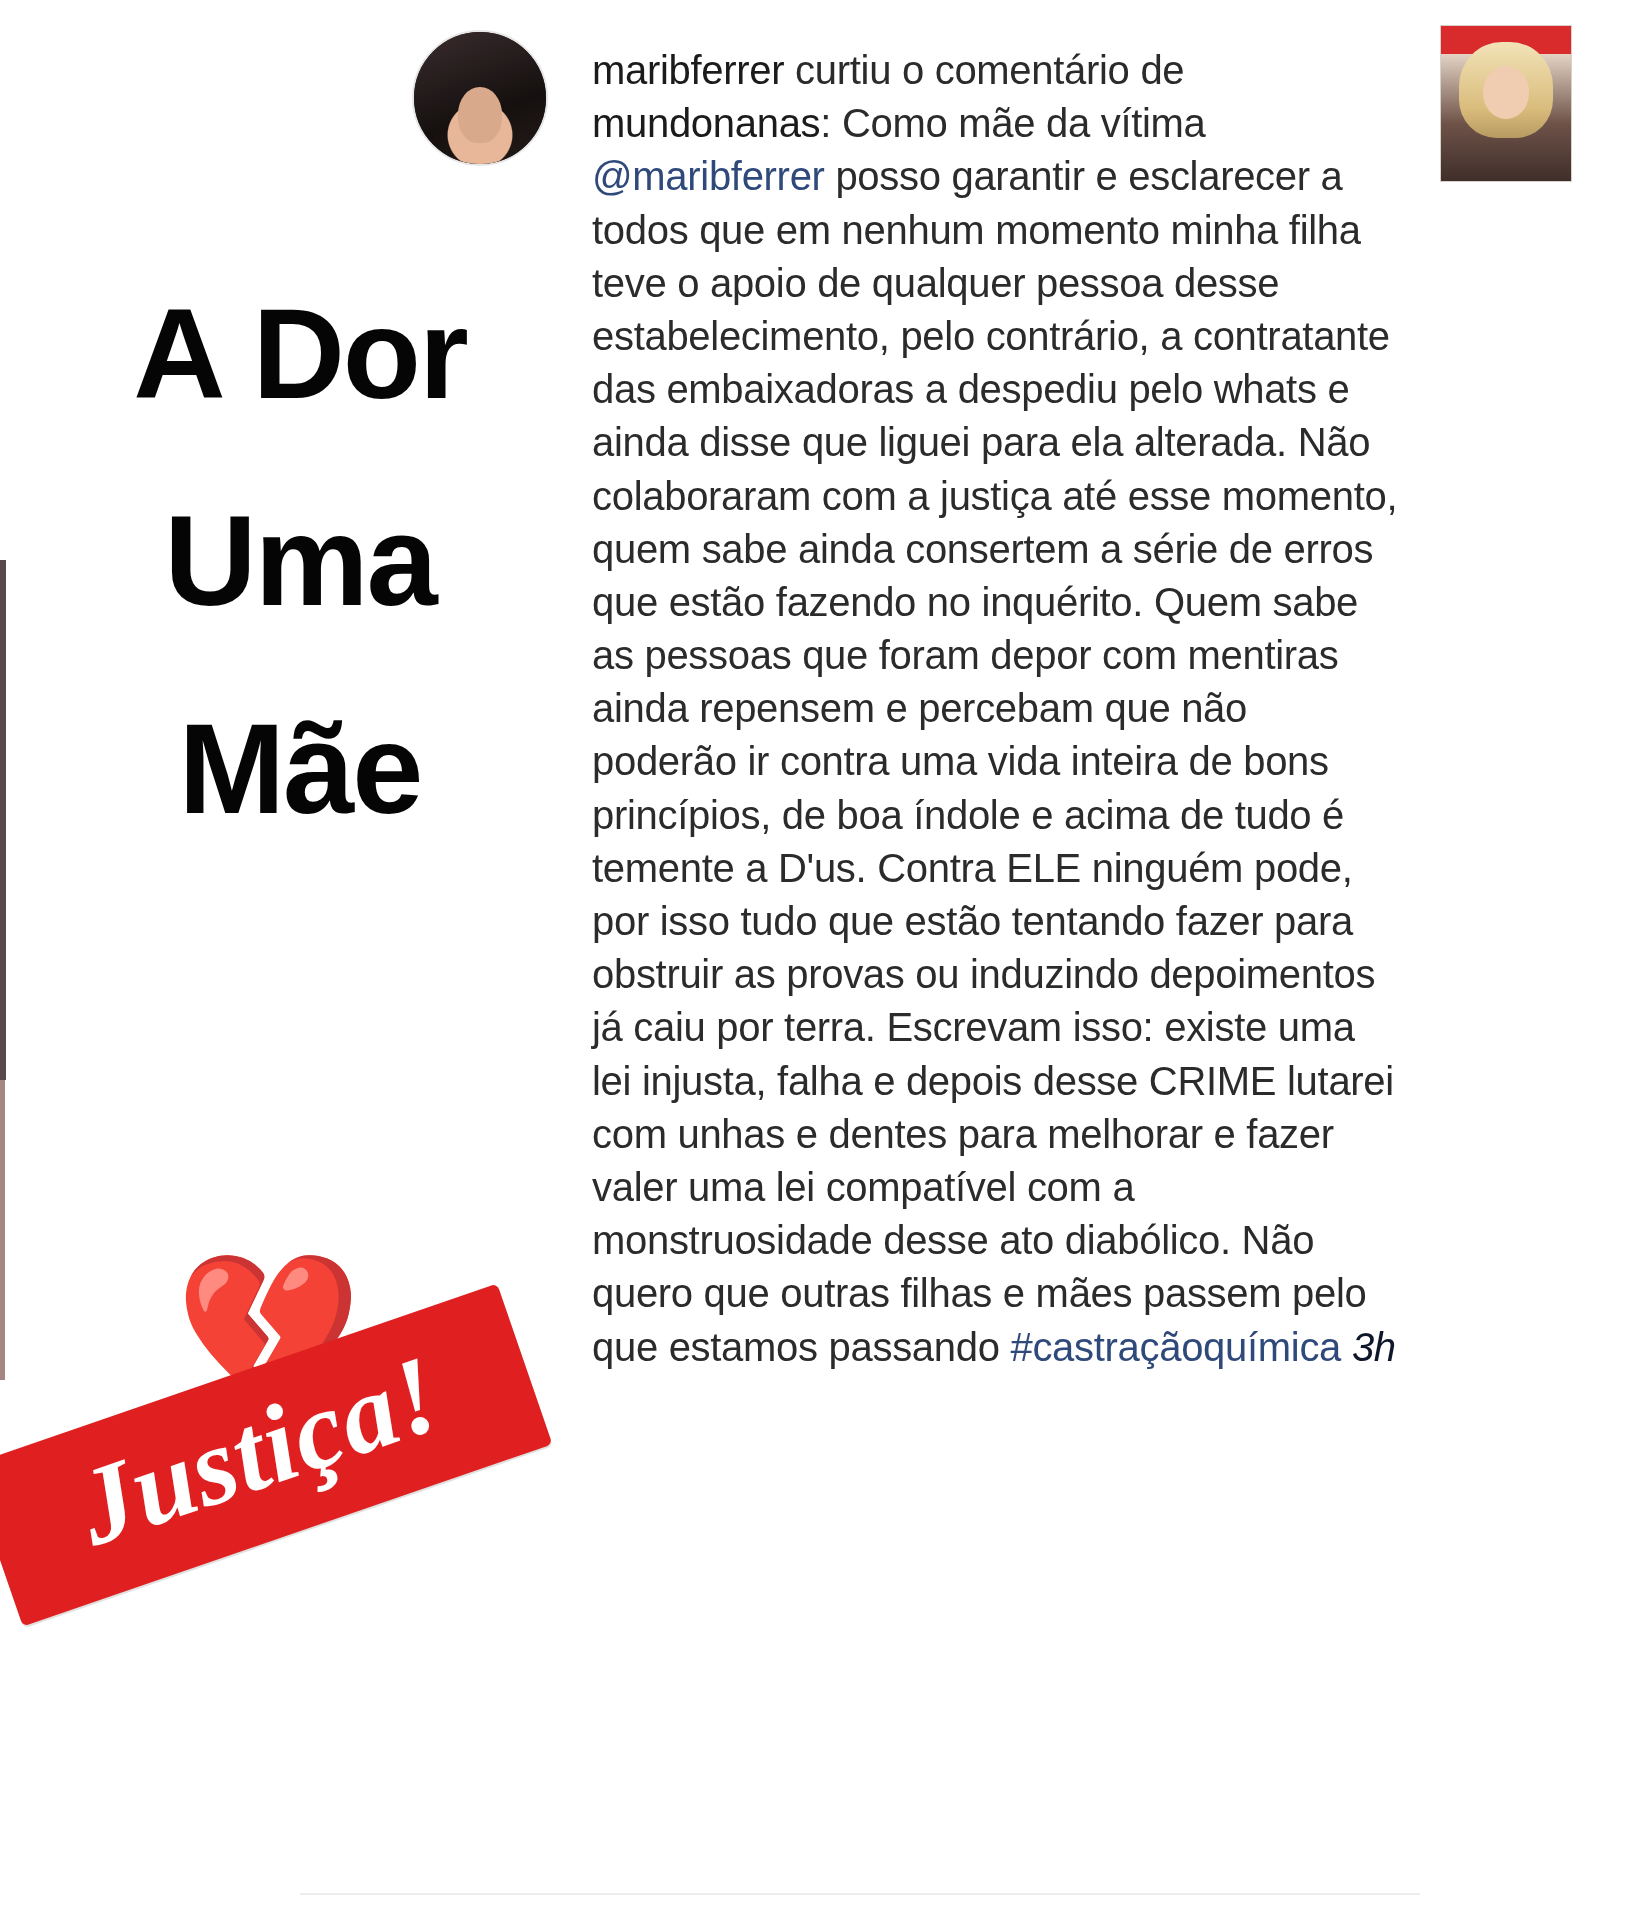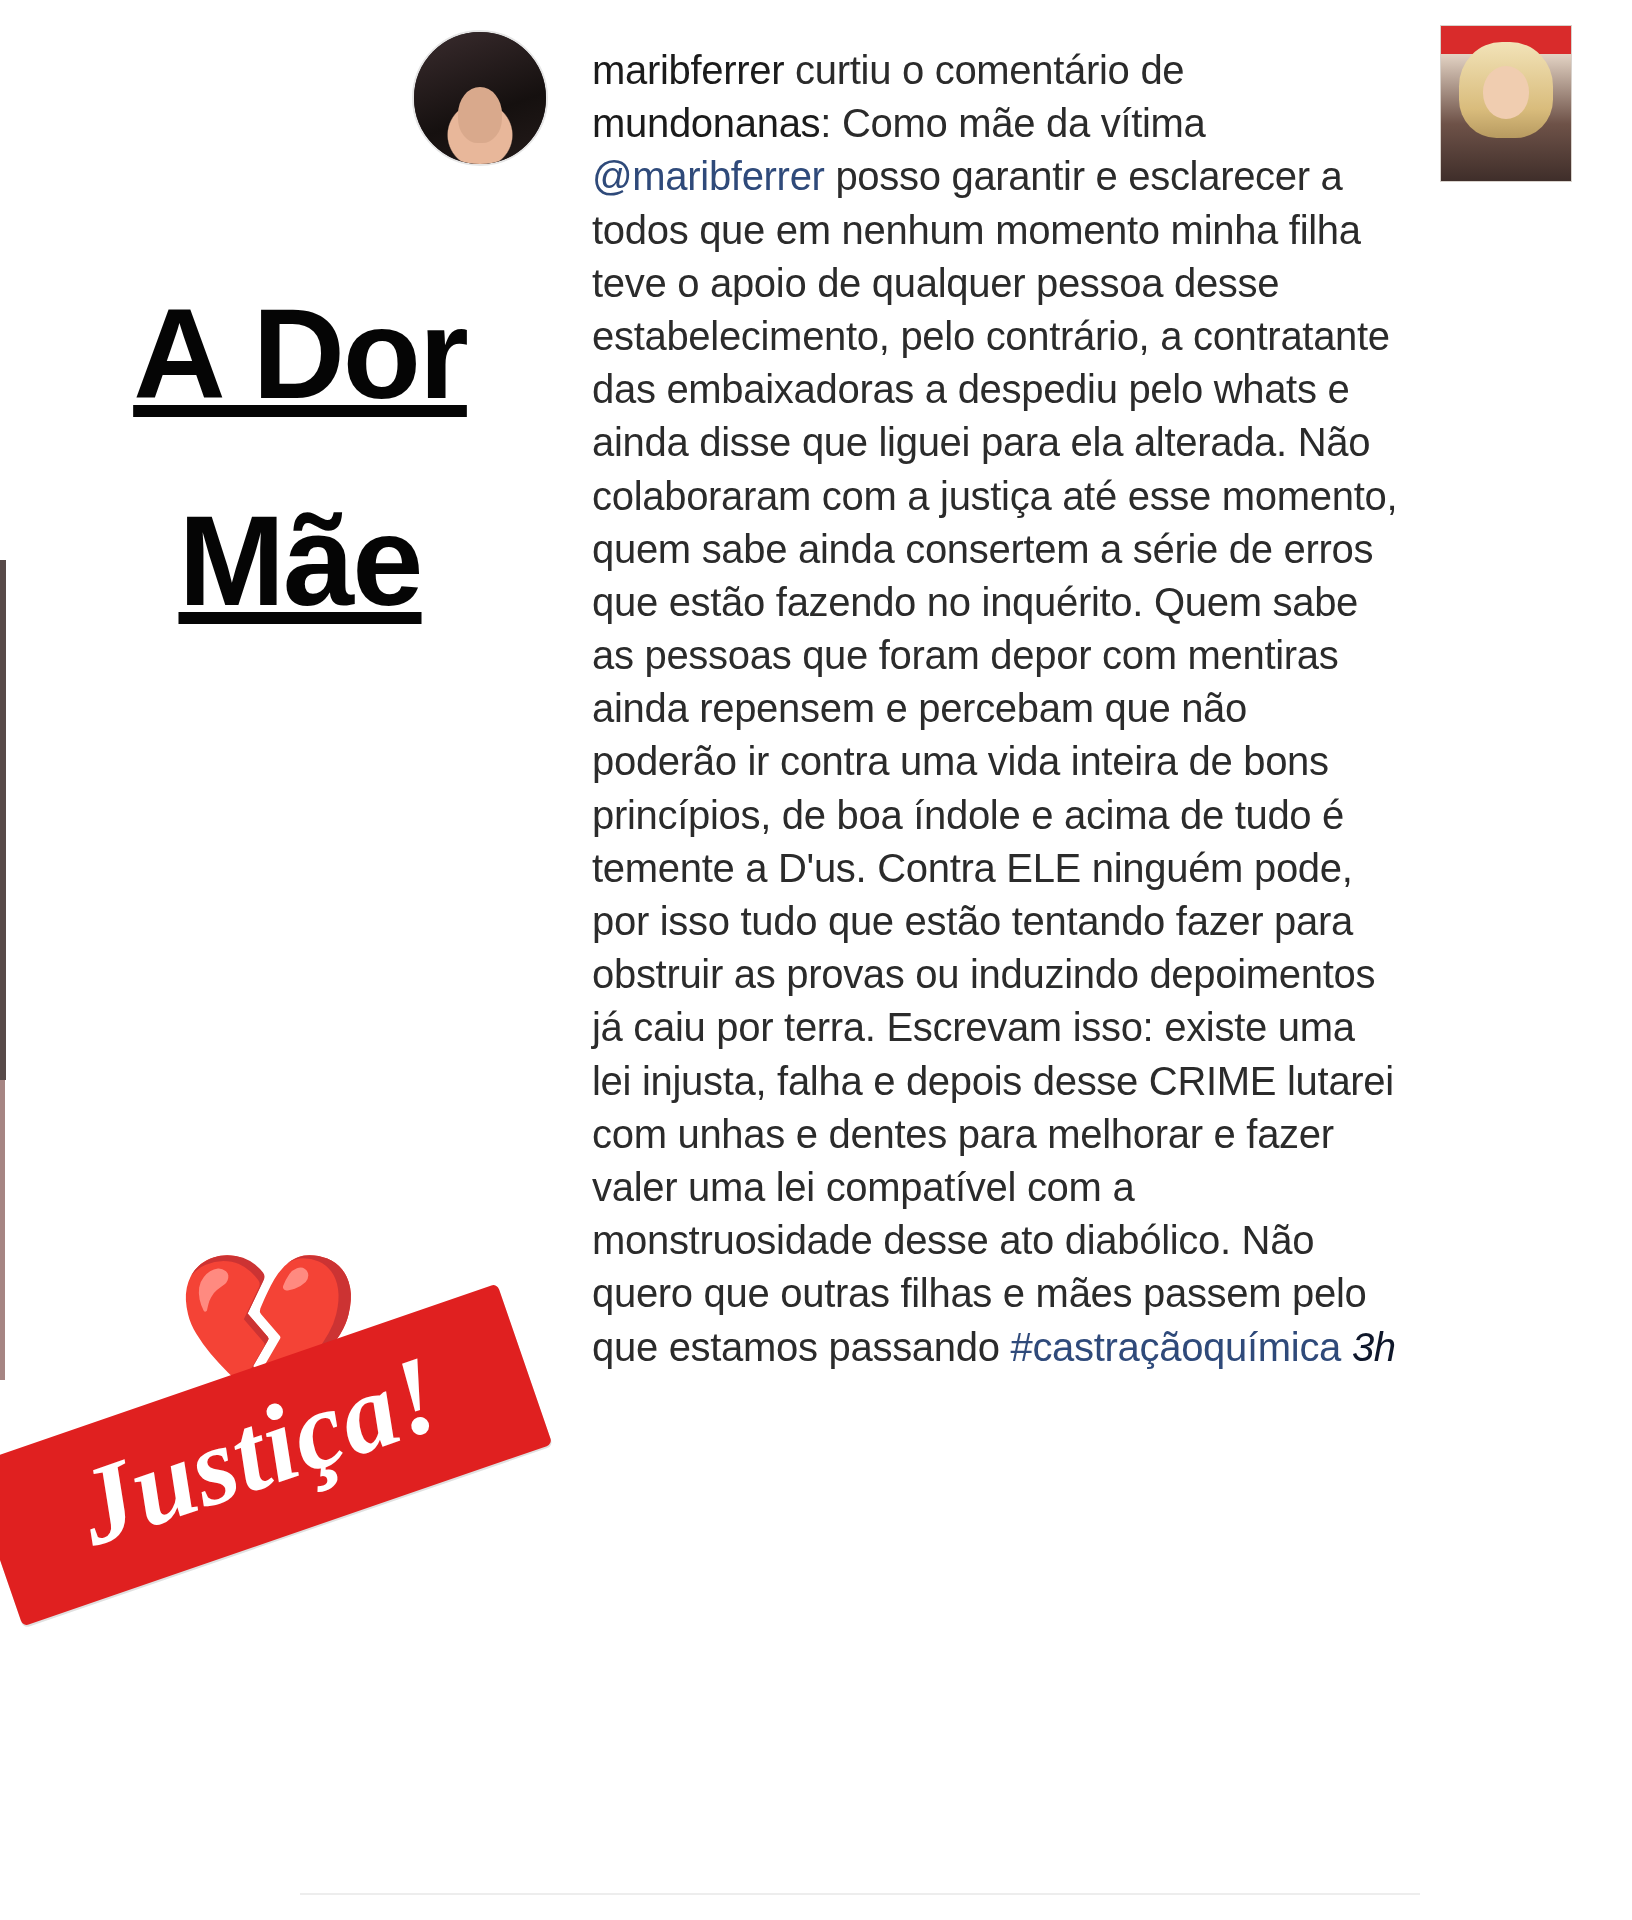--- a/index.html
+++ b/index.html
@@ -59,21 +59,20 @@
     left: 30px;
     top: 250px;
     width: 540px;
     text-align: center;
     font-family: "Liberation Sans", sans-serif;
     font-weight: bold;
     color: #050505;
     font-size: 128px;
     line-height: 1.62;
     letter-spacing: -2px;
-    text-decoration: underline;
   }
   .headline .hl-line {
     display: block;
     white-space: nowrap;
   }
 
   
   .heart {
     position: absolute;
     left: 175px;
@@ -215,20 +214,21 @@
 <body>
 
 <div id="screen">
   <div class="canvas">
 
     <div class="edge-strip-left"></div>
     <div class="edge-strip-left2"></div>
 
     <div class="headline">
       <span class="hl-line">A Dor</span>
+      <span class="hl-line">Uma</span>
       <span class="hl-line">Mãe</span>
     </div>
 
     <div class="heart">💔</div>
 
     <div class="stamp">
       <div class="stamp-inner">
         <span class="stamp-text">Justiça!</span>
       </div>
     </div>

